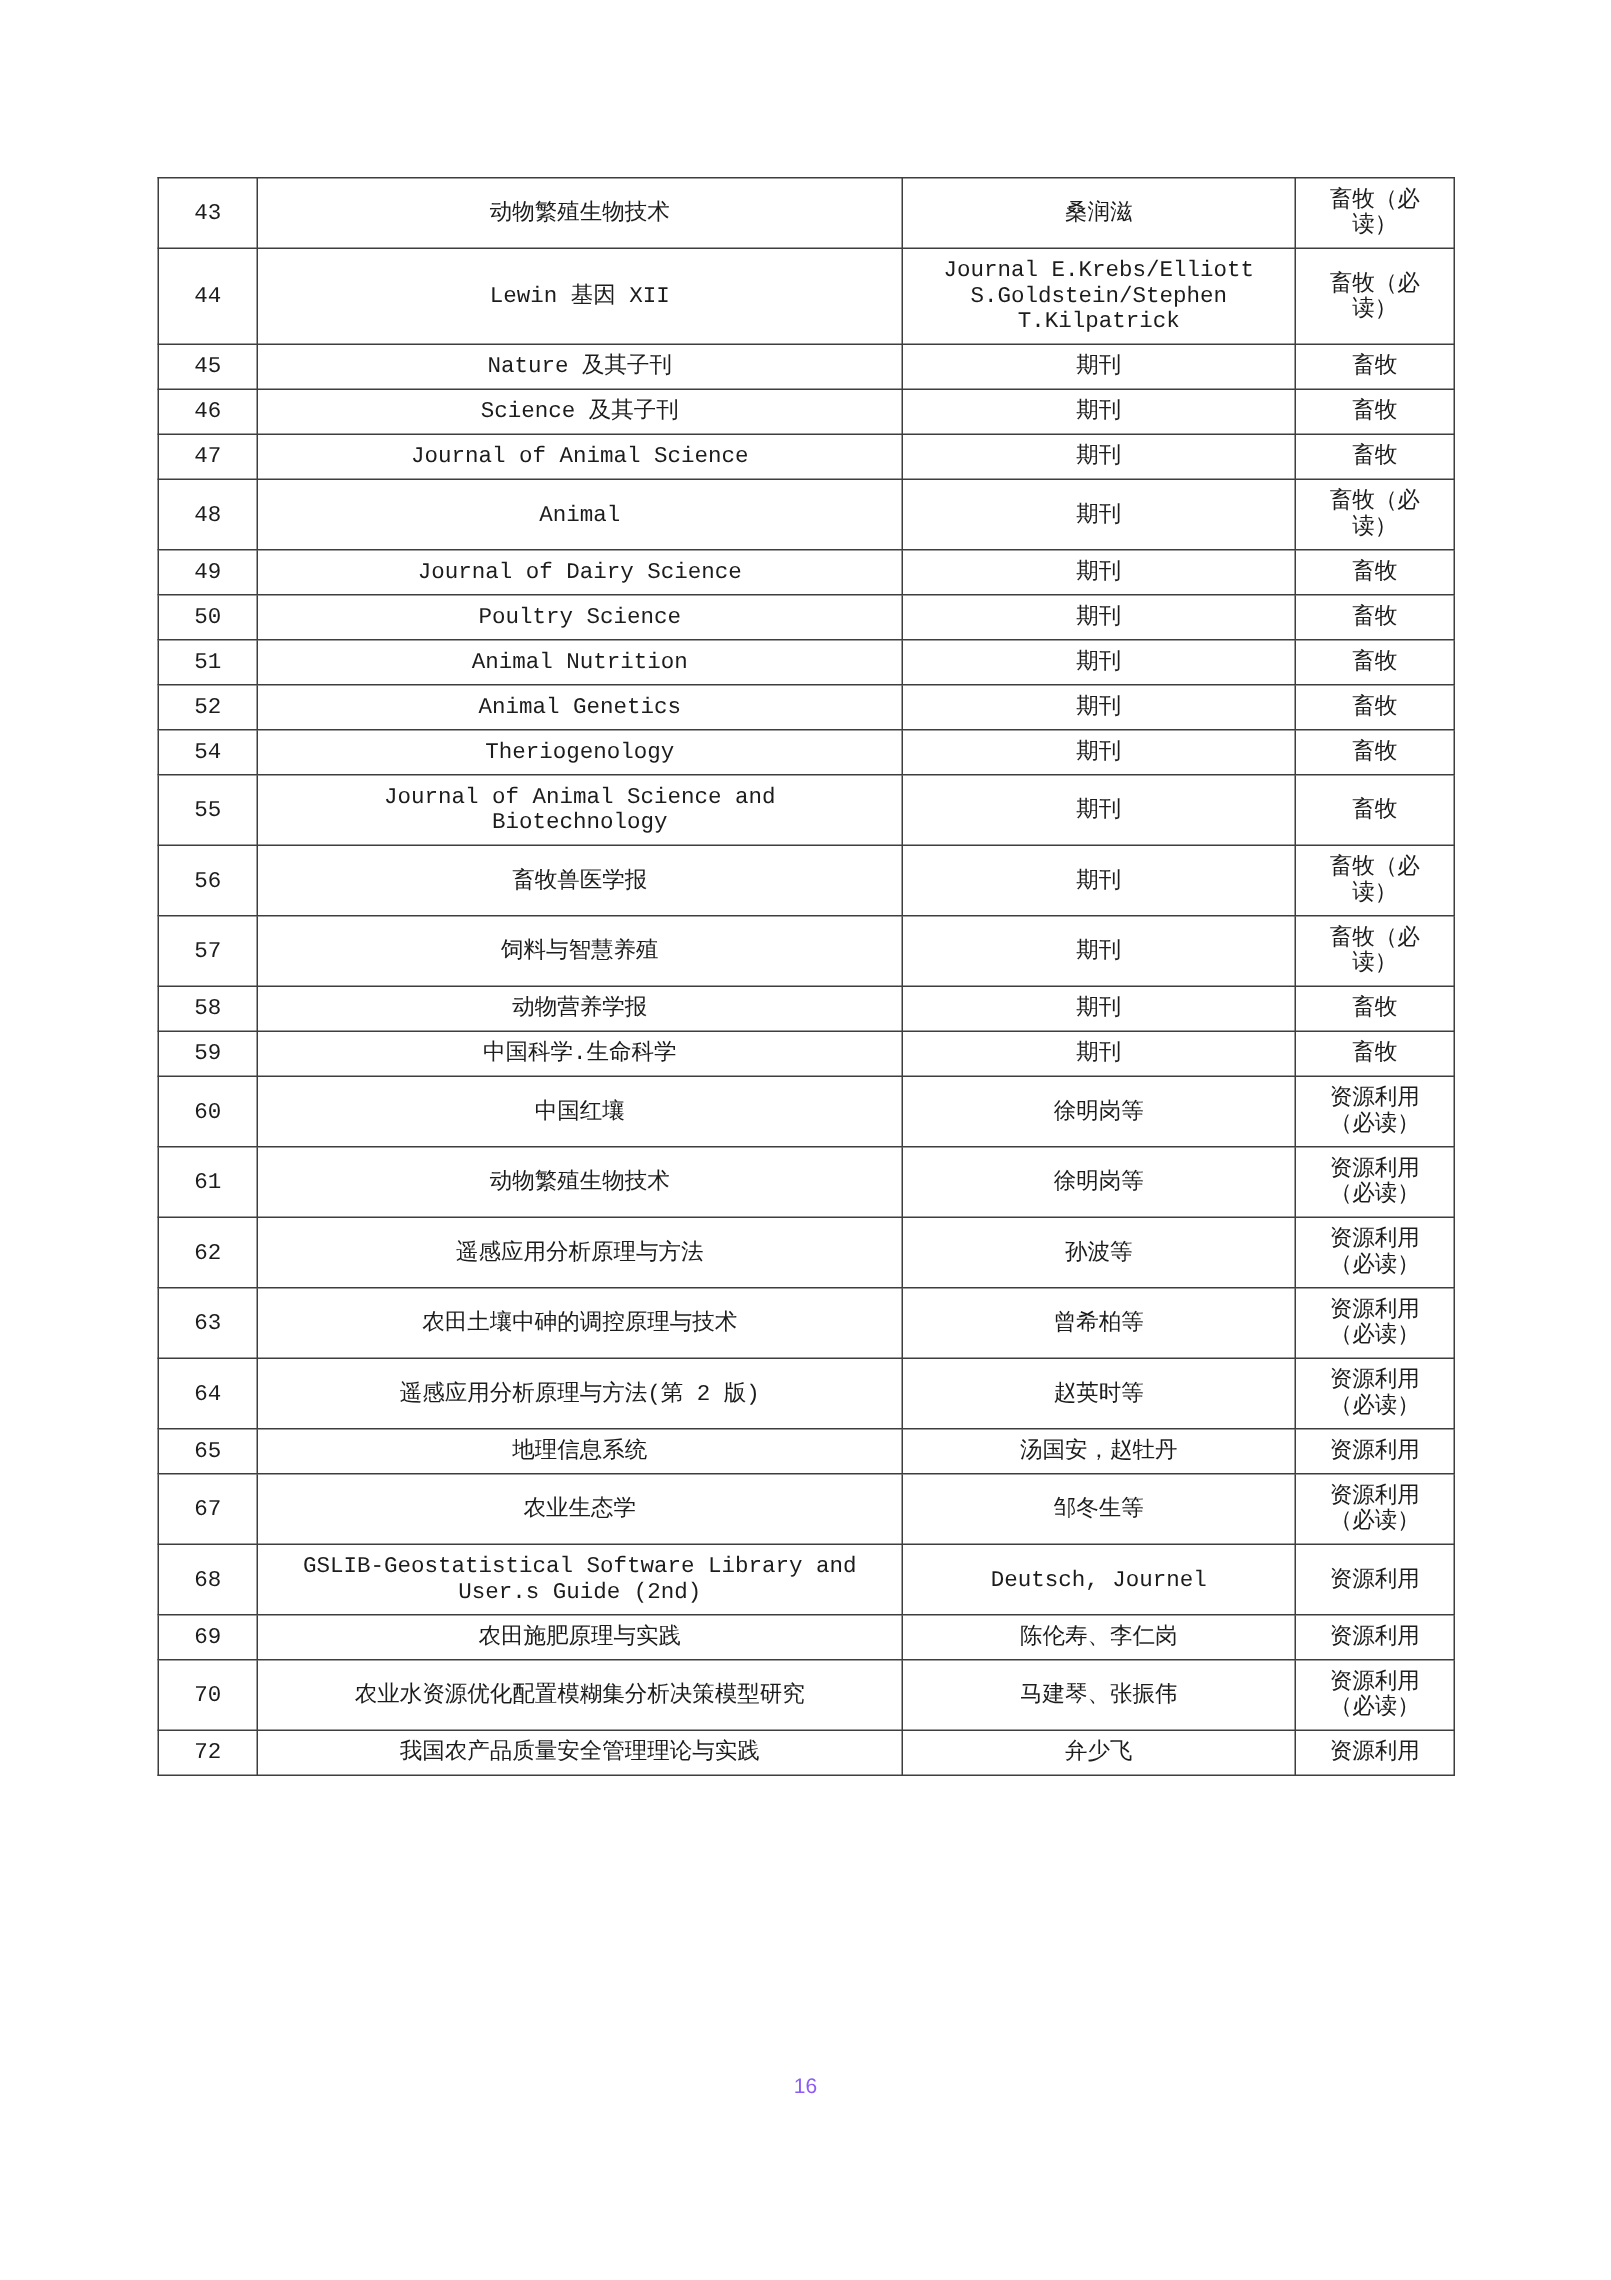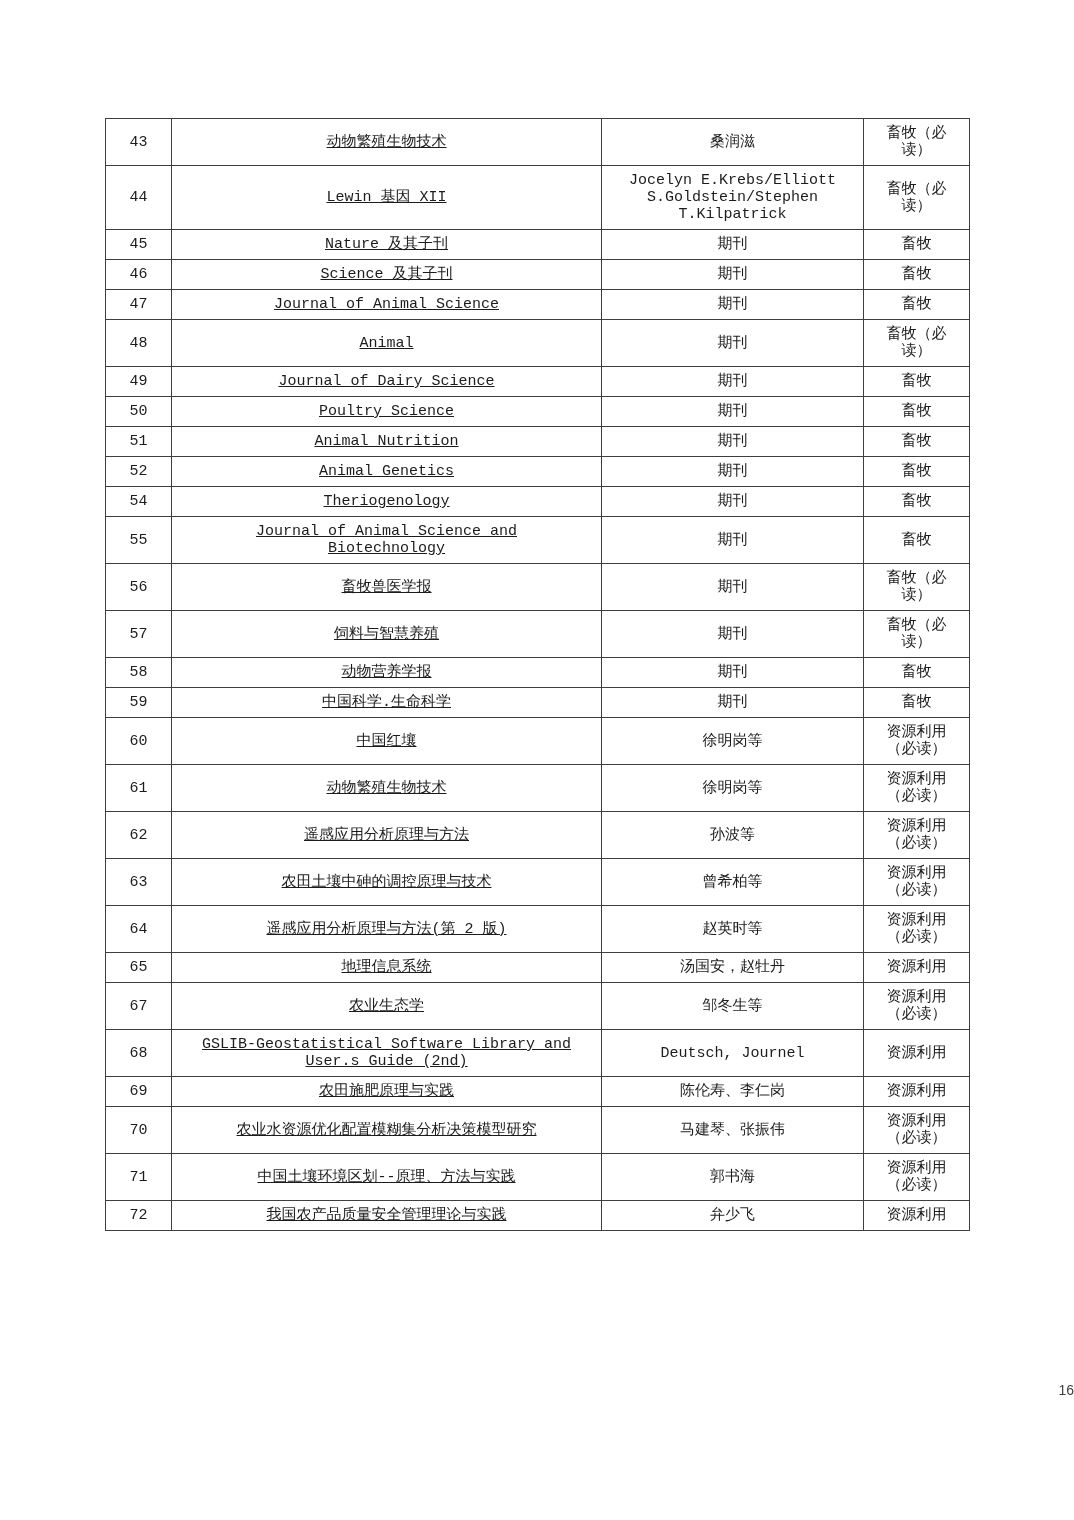--- a/index.html
+++ b/index.html
@@ -25,33 +25,33 @@
   .doc-table td {
     border: 1px solid #3e3e3e;
     text-align: center;
     vertical-align: middle;
     font-size: 15px;
     line-height: 17px;
     padding: 6px 0;
     overflow: hidden;
   }
   td.col-num      { padding: 0 2px; }
-  td.col-title    { padding: 6px 24px; text-decoration: underline; }
+  td.col-title    { padding: 6px 24px; }
   td.col-author   { padding: 6px 8px; }
   td.col-category { padding: 6px 20px; }
   .page-footer {
     position: absolute;
     top: 1381px;
     left: 0;
     width: 100%;
-    text-align: right;
+    text-align: center;
     font-size: 14px;
     line-height: 18px;
     font-family: "Liberation Sans", "DejaVu Sans", sans-serif;
-    color: #404040;
+    color: #8b5cf6;
   }
 </style>
 </head>
 <body>
 
 <table class="doc-table">
   <colgroup>
     <col style="width:66px">
     <col style="width:430px">
     <col style="width:262px">
@@ -60,21 +60,21 @@
   <tbody>
       <tr>
         <td class="col-num">43</td>
         <td class="col-title">动物繁殖生物技术</td>
         <td class="col-author">桑润滋</td>
         <td class="col-category">畜牧（必读）</td>
       </tr>
       <tr>
         <td class="col-num">44</td>
         <td class="col-title">Lewin 基因 XII</td>
-        <td class="col-author">Jocelyn E.Krebs/Elliott S.Goldstein/Stephen T.Kilpatrick</td>
+        <td class="col-author">Journal E.Krebs/Elliott S.Goldstein/Stephen T.Kilpatrick</td>
         <td class="col-category">畜牧（必读）</td>
       </tr>
       <tr>
         <td class="col-num">45</td>
         <td class="col-title">Nature 及其子刊</td>
         <td class="col-author">期刊</td>
         <td class="col-category">畜牧</td>
       </tr>
       <tr>
         <td class="col-num">46</td>
@@ -205,26 +205,20 @@
       <tr>
         <td class="col-num">69</td>
         <td class="col-title">农田施肥原理与实践</td>
         <td class="col-author">陈伦寿、李仁岗</td>
         <td class="col-category">资源利用</td>
       </tr>
       <tr>
         <td class="col-num">70</td>
         <td class="col-title">农业水资源优化配置模糊集分析决策模型研究</td>
         <td class="col-author">马建琴、张振伟</td>
-        <td class="col-category">资源利用（必读）</td>
-      </tr>
-      <tr>
-        <td class="col-num">71</td>
-        <td class="col-title">中国土壤环境区划--原理、方法与实践</td>
-        <td class="col-author">郭书海</td>
         <td class="col-category">资源利用（必读）</td>
       </tr>
       <tr>
         <td class="col-num">72</td>
         <td class="col-title">我国农产品质量安全管理理论与实践</td>
         <td class="col-author">弁少飞</td>
         <td class="col-category">资源利用</td>
       </tr>
     </tbody>
 </table>

